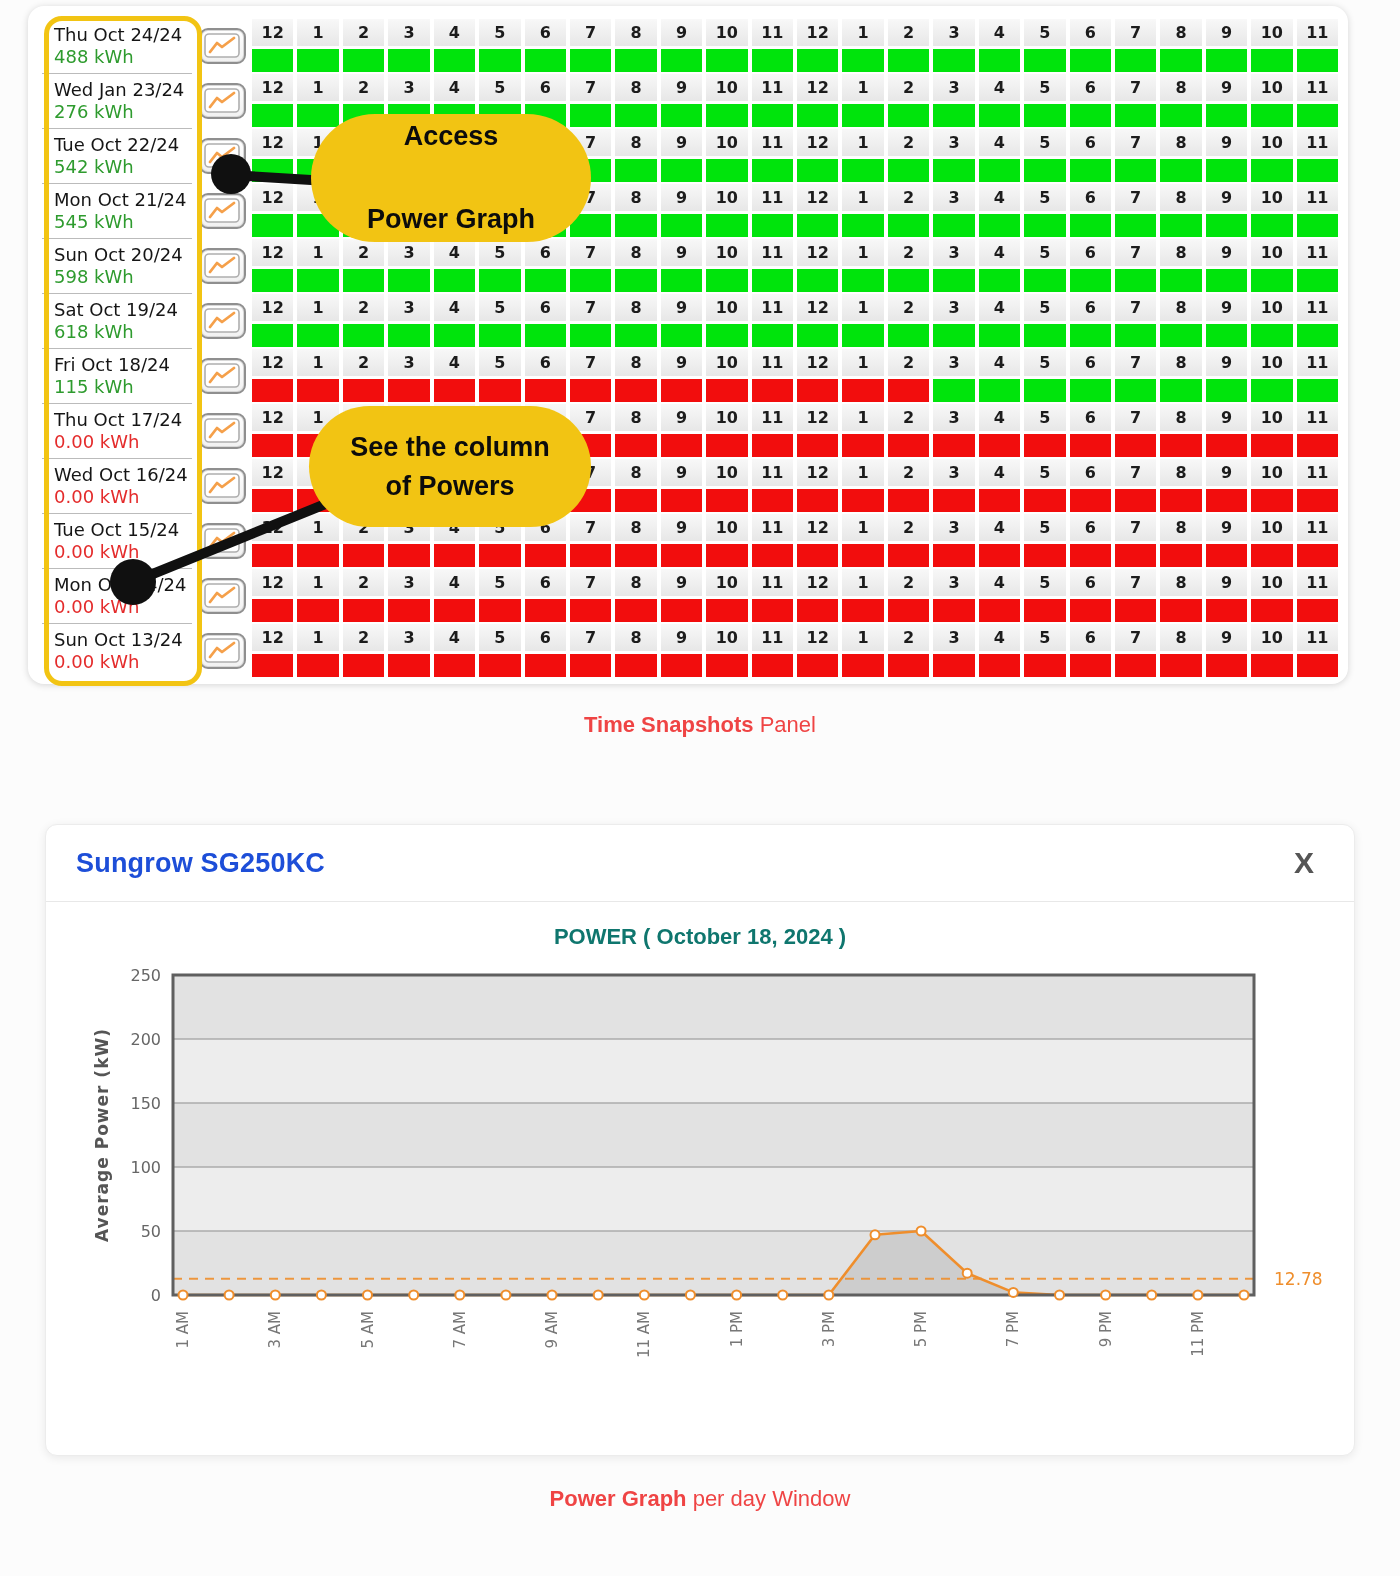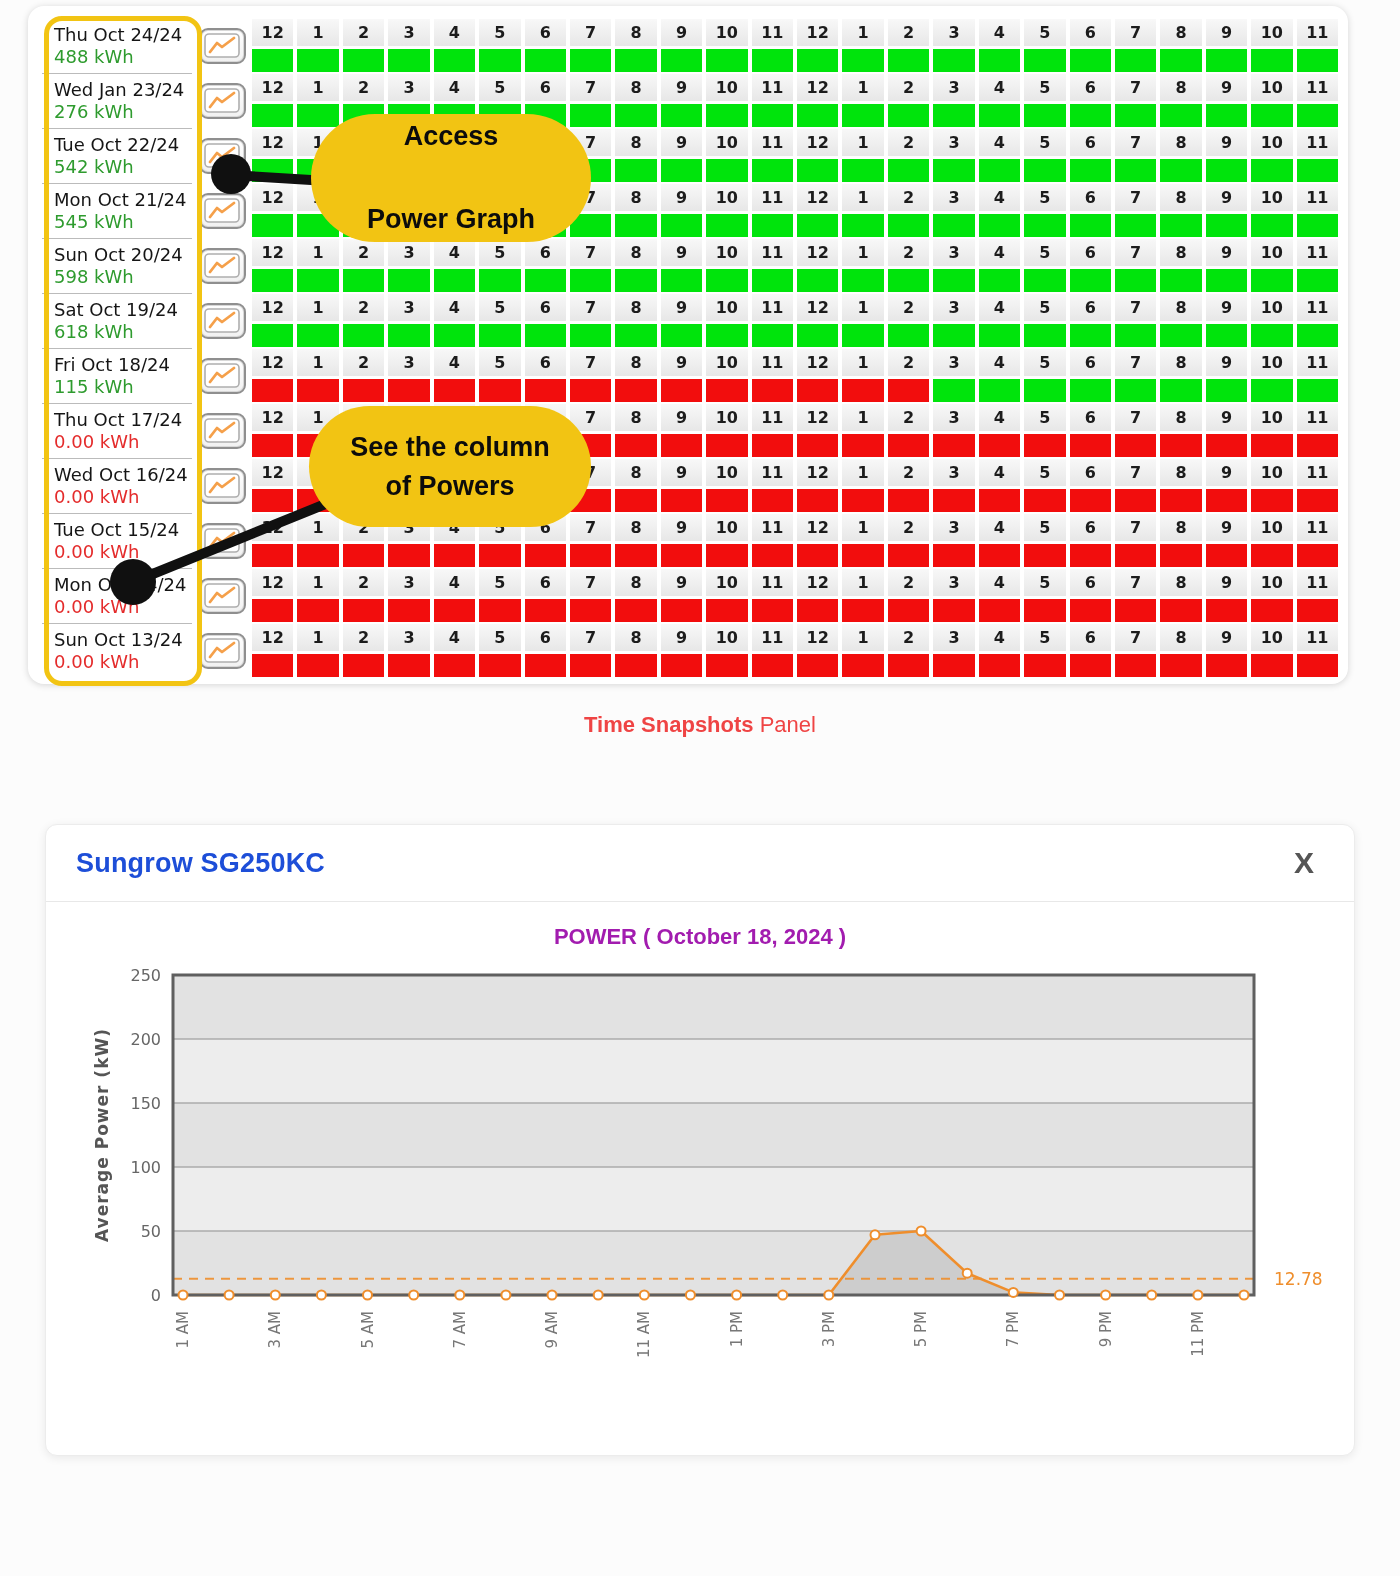--- a/index.html
+++ b/index.html
@@ -44,21 +44,21 @@
   .caption-2{top:1486px;}
   .caption b{font-weight:700;}
 
   
   .modal{position:absolute;left:45px;top:824px;width:1310px;height:632px;background:#fff;border:1px solid #ececec;
     border-radius:12px;box-shadow:0 2px 10px rgba(0,0,0,.08);box-sizing:border-box;}
   .modal-header{height:76px;display:flex;align-items:center;justify-content:space-between;padding:0 36px 0 30px;
     border-bottom:1px solid #e8e8e8;}
   .modal-title{font-size:27px;font-weight:700;color:#1d4ed8;letter-spacing:.2px;}
   .modal-close{font-size:30px;font-weight:700;color:#555;background:none;border:none;cursor:pointer;line-height:1;padding:4px;}
-  .chart-title{margin-top:22px;text-align:center;font-size:22px;font-weight:700;color:#a21caf;}
+  .chart-title{margin-top:22px;text-align:center;font-size:22px;font-weight:700;color:#0f766e;}
   .chart-wrap{position:absolute;left:10px;top:128px;}
 </style>
 </head>
 <body>
 
 <div class="page">
 
   <div class="snapshot-panel">
     <div class="snap-rows">
         <div class="snap-row">
@@ -959,14 +959,15 @@
           <text transform="translate(777.8260869565217,358) rotate(-90)" text-anchor="end" font-size="15" fill="#777" font-family="DejaVu Sans, sans-serif">3 PM</text>
           <text transform="translate(870.0869565217391,358) rotate(-90)" text-anchor="end" font-size="15" fill="#777" font-family="DejaVu Sans, sans-serif">5 PM</text>
           <text transform="translate(962.3478260869565,358) rotate(-90)" text-anchor="end" font-size="15" fill="#777" font-family="DejaVu Sans, sans-serif">7 PM</text>
           <text transform="translate(1054.608695652174,358) rotate(-90)" text-anchor="end" font-size="15" fill="#777" font-family="DejaVu Sans, sans-serif">9 PM</text>
           <text transform="translate(1146.8695652173913,358) rotate(-90)" text-anchor="end" font-size="15" fill="#777" font-family="DejaVu Sans, sans-serif">11 PM</text>
           <text transform="translate(52,182) rotate(-90)" text-anchor="middle" font-size="17" font-weight="bold" fill="#555" letter-spacing="1" font-family="DejaVu Sans, sans-serif">Average Power (kW)</text>
           <text x="1218" y="331.6416" font-size="17" fill="#EF8E2C" font-family="DejaVu Sans, sans-serif">12.78</text>
         </svg></div>
   </div>
 
+  <div class="caption caption-2"><b>Power Graph</b><span> per day Window</span></div>
 
 </div>
 
 </body></html>

